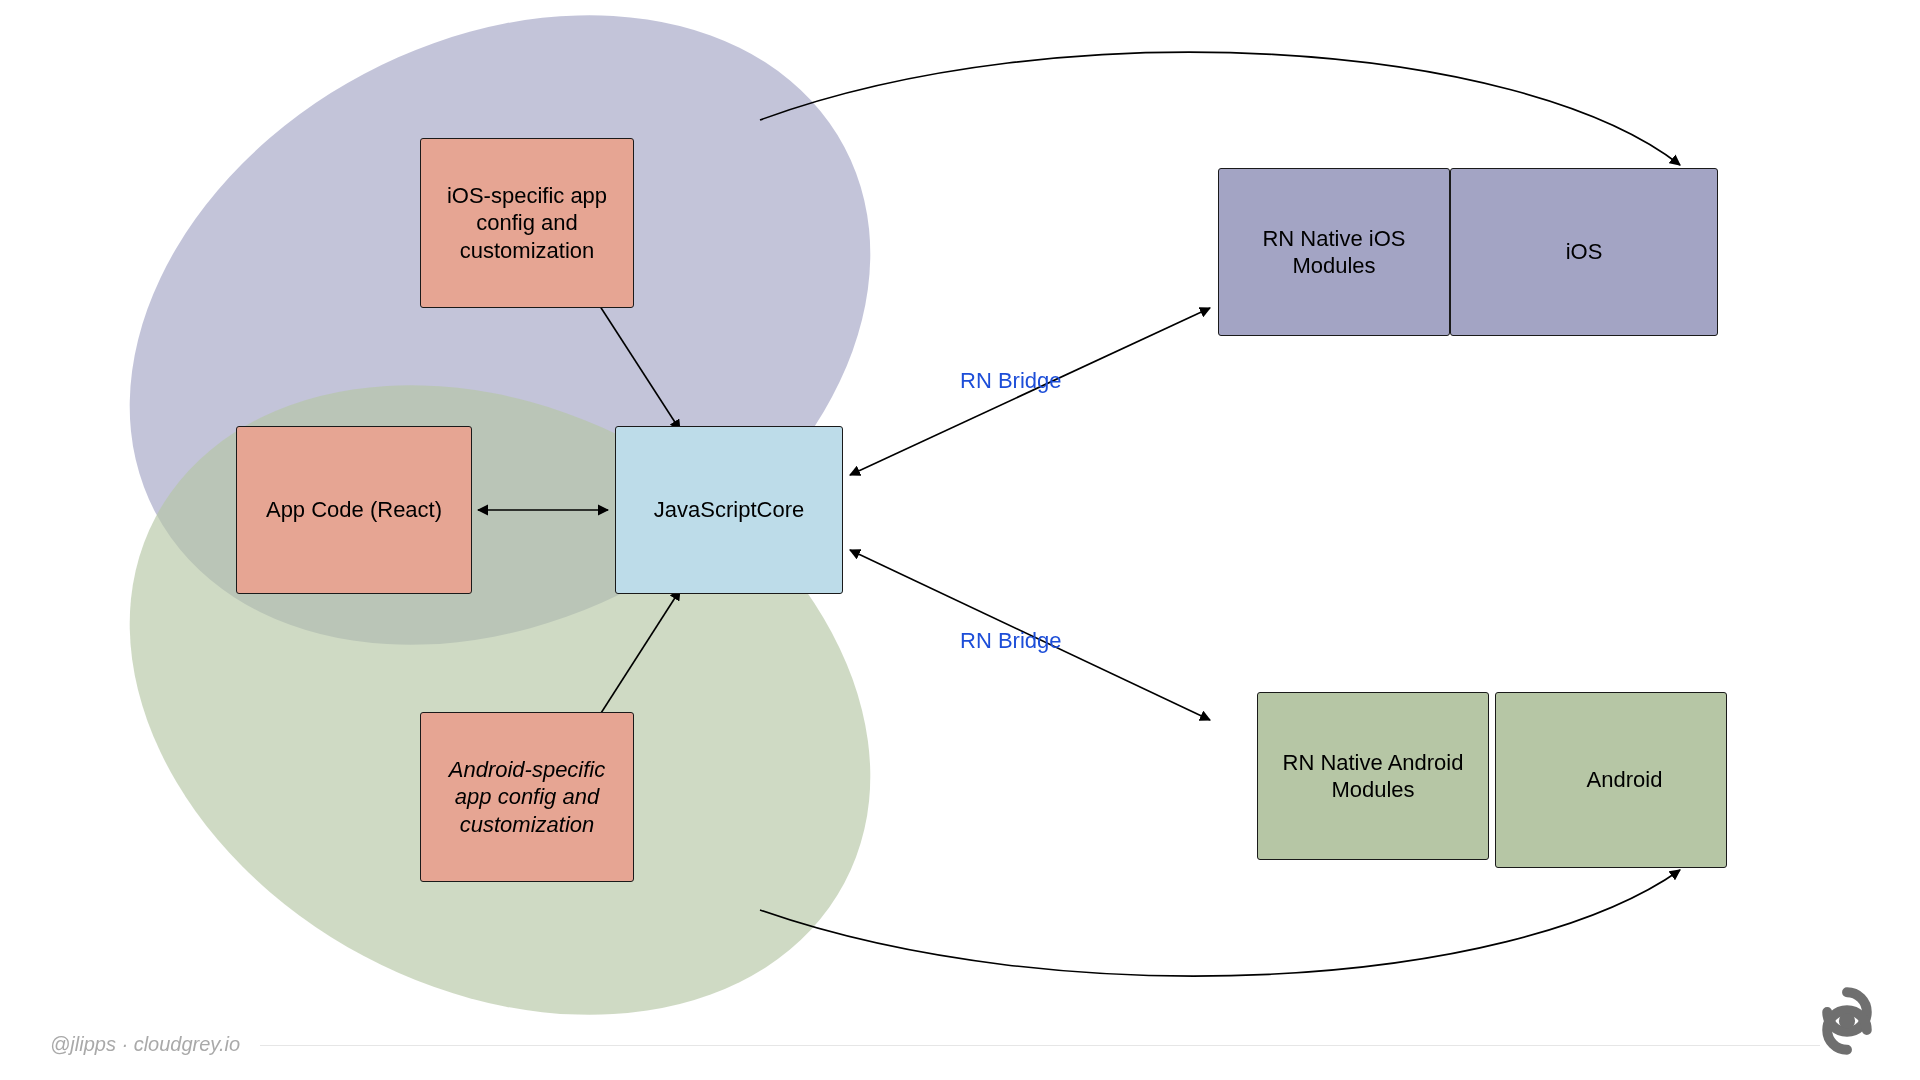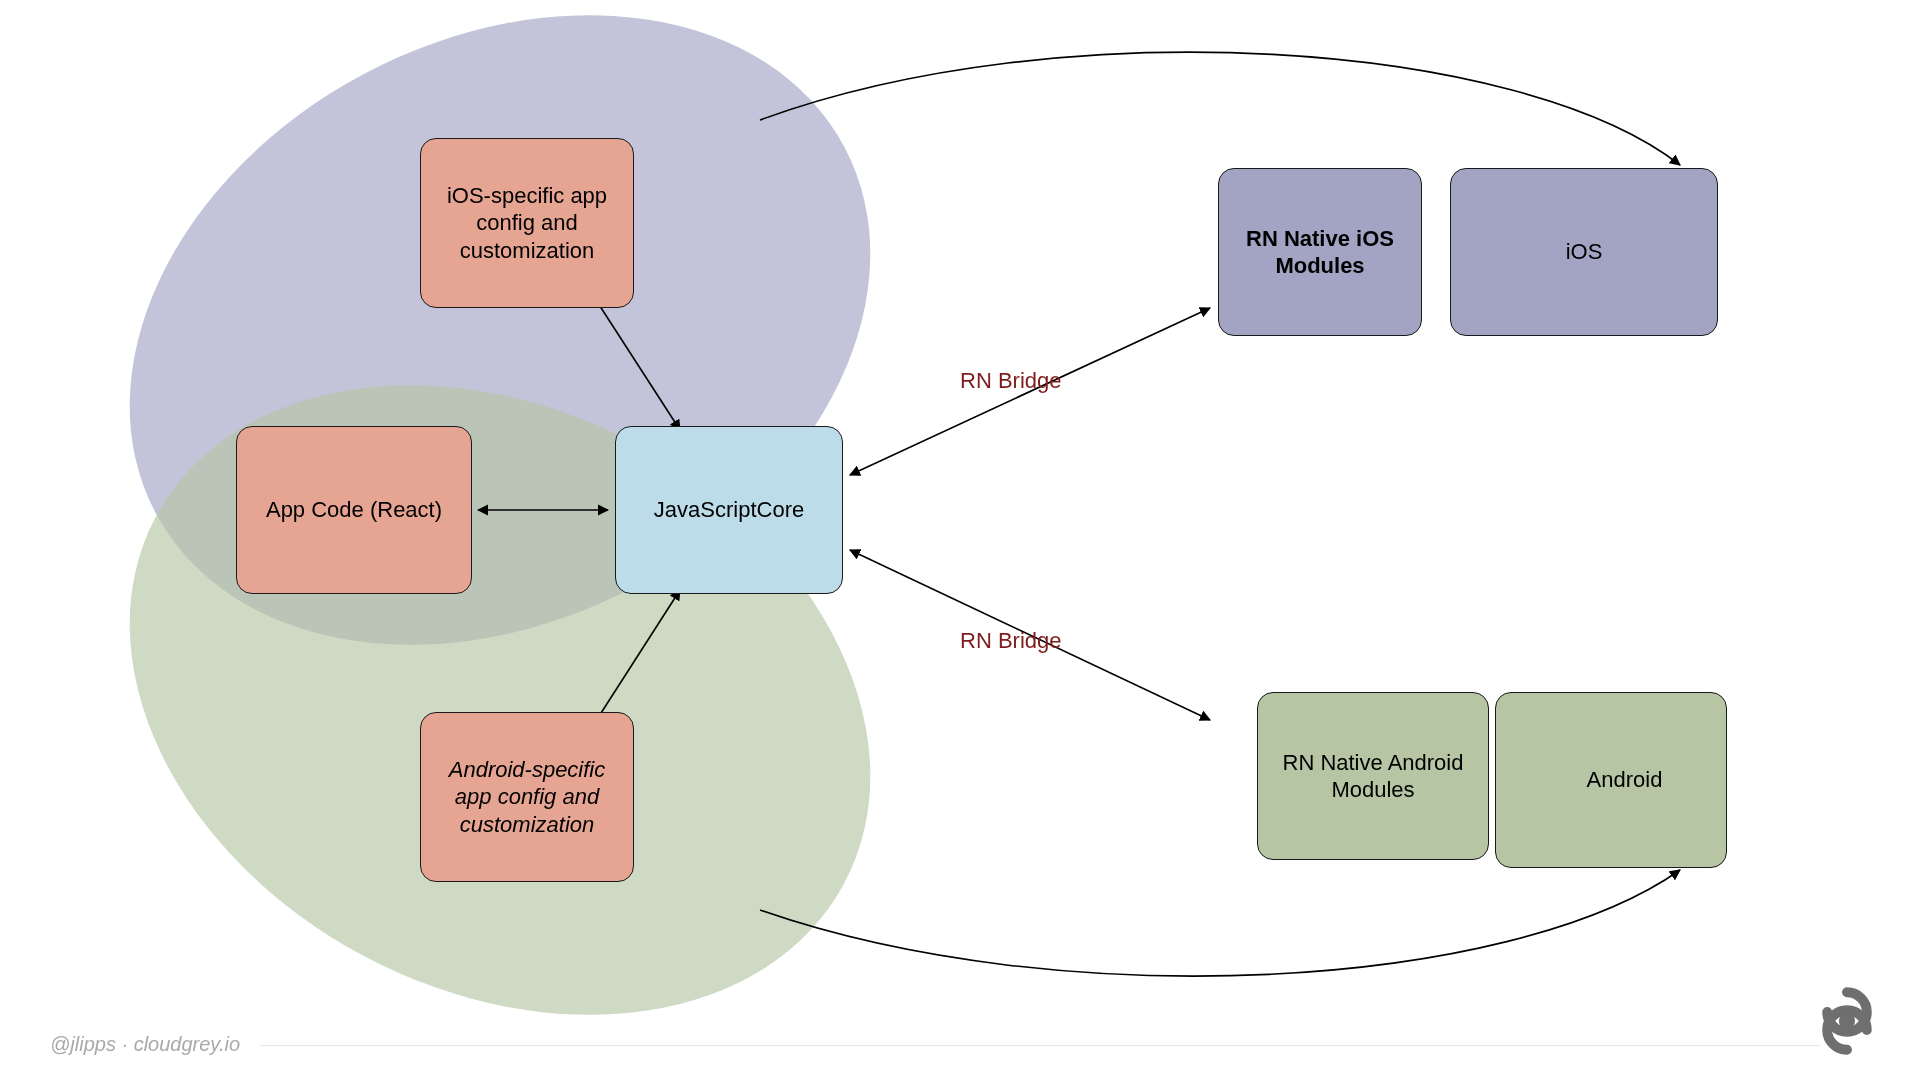--- a/index.html
+++ b/index.html
@@ -18,39 +18,39 @@
   }
   svg.canvas {
     position: absolute;
     left: 0; top: 0;
     width: 1920px;
     height: 1080px;
   }
   .node {
     position: absolute;
     border: 1.5px solid #1a1a1a;
-    border-radius: 16px;
+    border-radius: 3px;
     display: flex;
     align-items: center;
     justify-content: center;
     text-align: center;
     padding: 8px 14px;
     box-sizing: border-box;
     font-size: 22px;
     line-height: 1.25;
     color: #000;
   }
   .node.salmon { background: #e6a593; }
   .node.blue   { background: #bddce9; }
   .node.purple { background: #a3a4c4; }
   .node.green  { background: #b6c6a5; }
   .edge-label {
     position: absolute;
     font-size: 22px;
-    color: #7f1d1d;
+    color: #1d4ed8;
     background: transparent;
     white-space: nowrap;
   }
   .footer {
     position: absolute;
     left: 50px;
     bottom: 24px;
     font-size: 20px;
     color: #a9a9a9;
     font-style: italic;
@@ -110,21 +110,21 @@
 </div>
 
 <div class="node salmon" style="left:236px; top:426px; width:236px; height:168px;text-align:center;">
   <span>App Code (React)</span>
 </div>
 
 <div class="node blue" style="left:615px; top:426px; width:228px; height:168px;">
   <span>JavaScriptCore</span>
 </div>
 
-<div class="node purple" style="left:1218px; top:168px; width:204px; height:168px;font-weight:bold;">
+<div class="node purple" style="left:1218px; top:168px; width:232px; height:168px;">
   <span>RN Native iOS Modules</span>
 </div>
 <div class="node purple" style="left:1450px; top:168px; width:268px; height:168px;">
   <span>iOS</span>
 </div>
 
 <div class="node green" style="left:1218px; top:692px; width:232px; height:168px;margin-left:39px;">
   <span>RN Native Android Modules</span>
 </div>
 <div class="node green" style="left:1495px; top:692px; width:232px; height:176px;padding-left:41px;">

